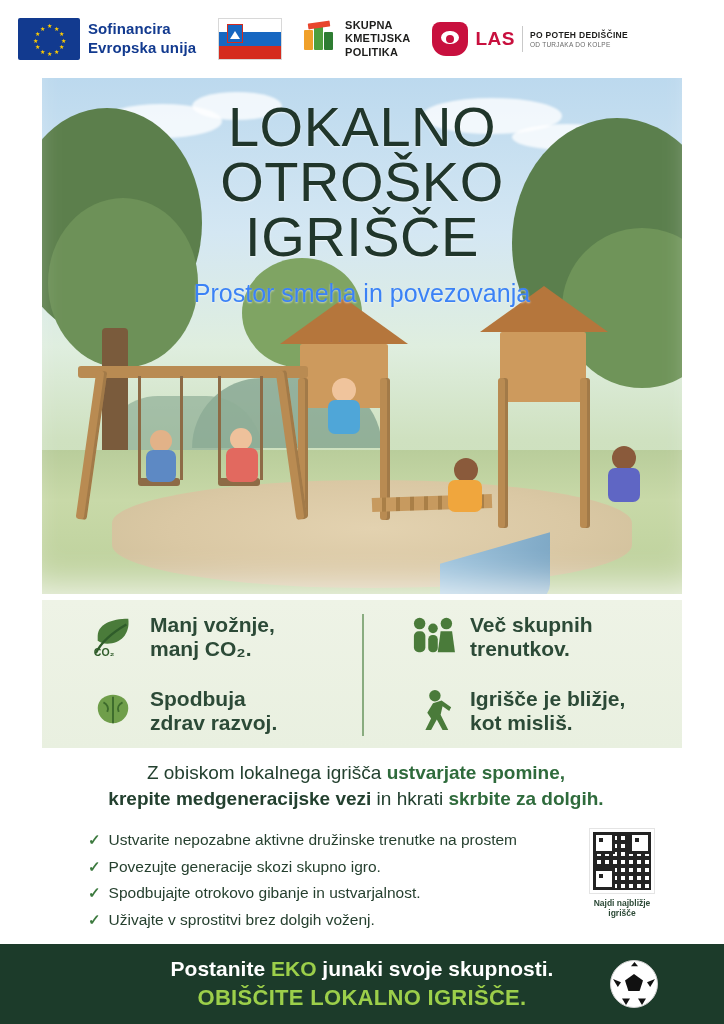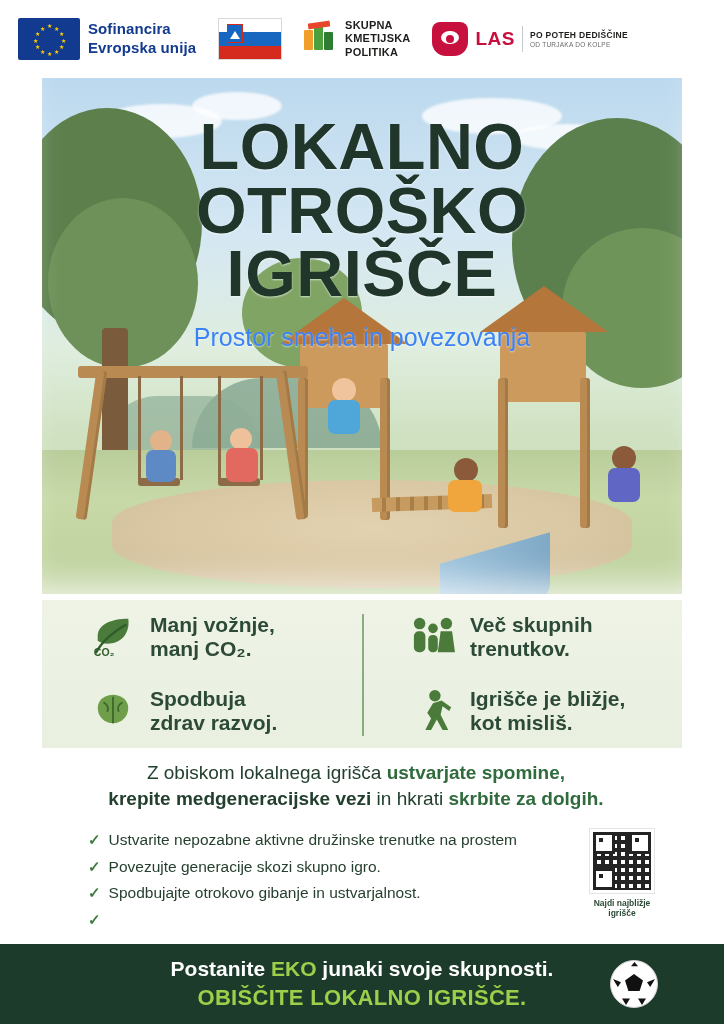--- a/index.html
+++ b/index.html
@@ -133,21 +133,21 @@
     background:repeating-linear-gradient(90deg,#c79a5f 0 10px,#a97f47 10px 14px);
     transform:rotate(-2deg);
   }
 
   
   .headline{
     position:absolute;left:42px;top:98px;width:640px;text-align:center;
     color:#20362b;
   }
   .headline h1{
-    margin:17px;font-size:65px;line-height:.98;font-weight:bold;letter-spacing:.5px;
+    margin:2px;font-size:56px;line-height:.98;font-weight:normal;letter-spacing:.5px;
     text-shadow:0 1px 2px rgba(255,255,255,.65);
   }
   .headline .sub{
     margin-top:14px;font-size:25px;font-weight:normal;color:#3b82f6;
     text-shadow:0 1px 2px rgba(255,255,255,.6);
   }
 
   
   .benefits{
     position:absolute;left:42px;top:600px;width:640px;height:148px;
@@ -438,20 +438,21 @@
     <div class="check-item">
       <span class="check">✓</span>
       <span>Povezujte generacije skozi skupno igro.</span>
     </div>
     <div class="check-item">
       <span class="check">✓</span>
       <span>Spodbujajte otrokovo gibanje in ustvarjalnost.</span>
     </div>
     <div class="check-item">
       <span class="check">✓</span>
+      <span>Uživajte v sprostitvi brez dolgih voženj.</span>
     </div>
   </div>
 
   <div class="qrbox">
     <div class="qr">
       <div class="grid">
         <span class="eye" style="left:0;top:0;"></span>
         <span class="eye" style="right:0;top:0;"></span>
         <span class="eye" style="left:0;bottom:0;"></span>
       </div>

